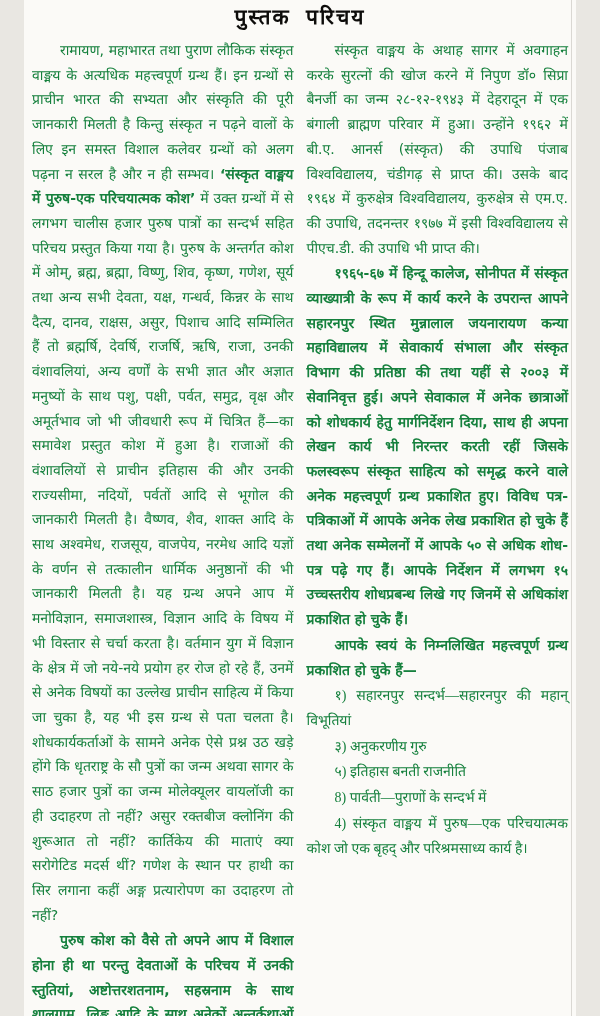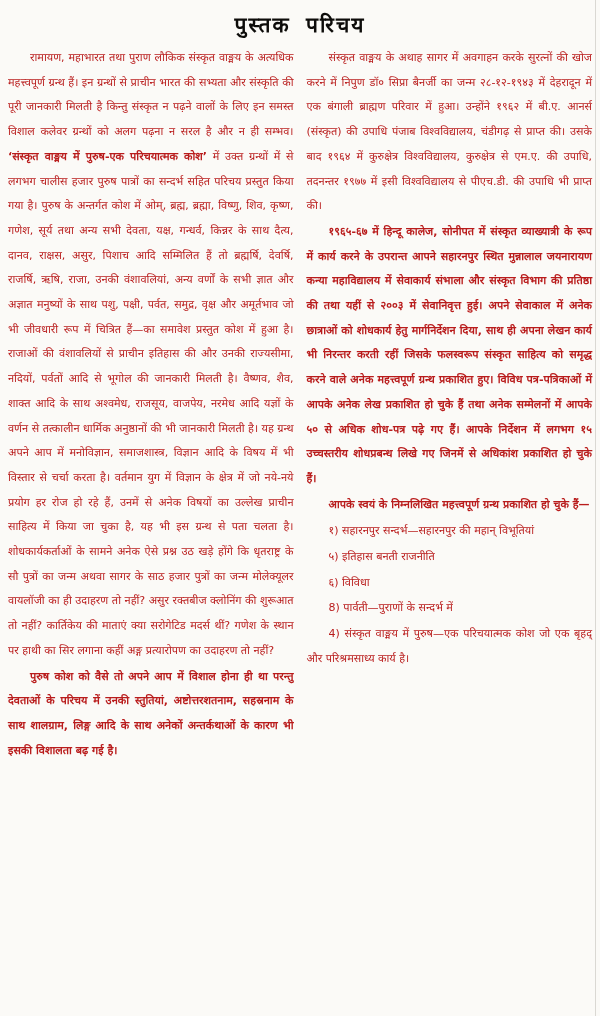--- a/index.html
+++ b/index.html
@@ -3,27 +3,27 @@
 <meta charset="utf-8">
 <style>
   html, body {
     margin: 0;
     padding: 0;
     background: #e9e7e2;
     font-family: "DejaVu Sans", "Liberation Sans", sans-serif;
   }
   .page {
     position: relative;
-    width: 600px;
+    width: 552px;
     height: 1016px;
     margin: 0 auto;
     background: #fbfaf7;
     color: #151310;
     box-sizing: border-box;
-    padding: 8px 8px 6px 8px;
+    padding: 0 8px 6px 8px;
     overflow: hidden;
   }
   
   .page::after {
     content: "";
     position: absolute;
     top: 0; right: 4px;
     width: 1px; height: 100%;
     background: rgba(120,115,105,0.25);
     pointer-events: none;
@@ -40,34 +40,35 @@
   .columns {
     display: flex;
     gap: 13px;
   }
   .col {
     flex: 1 1 0;
     min-width: 0;
   }
   p.para, ol.books li {
     margin: 0;
-    font-size: 11px;
+    font-size: 14px;
     line-height: 24.7px;
     text-align: justify;
     text-justify: inter-word;
     text-indent: 2em;
-    color: #b91c1c;
+    color: #15803d;
   }
   p.para + p.para { margin-top: 1px; font-weight: bold; }
   p.books-intro { margin-top: 5px; }
   .bold { font-weight: 700; }
   ol.books {
     list-style: none;
     margin: 2px 0 0 0;
     padding: 0;
+    font-family: Liberation Serif, serif;
   }
   ol.books li { margin-top: 1px; }
 </style>
 </head>
 <body>
 
 <div class="page">
 
   <h1 class="title">पुस्तक परिचय</h1>
 
@@ -77,21 +78,21 @@
       <p class="para"><span>रामायण, महाभारत तथा पुराण लौकिक संस्कृत वाङ्मय के अत्यधिक महत्त्वपूर्ण ग्रन्थ हैं। इन ग्रन्थों से प्राचीन भारत की सभ्यता और संस्कृति की पूरी जानकारी मिलती है किन्तु संस्कृत न पढ़ने वालों के लिए इन समस्त विशाल कलेवर ग्रन्थों को अलग पढ़ना न सरल है और न ही सम्भव। </span><span class="bold">‘संस्कृत वाङ्मय में पुरुष-एक परिचयात्मक कोश’</span><span> में उक्त ग्रन्थों में से लगभग चालीस हजार पुरुष पात्रों का सन्दर्भ सहित परिचय प्रस्तुत किया गया है। पुरुष के अन्तर्गत कोश में ओम्, ब्रह्म, ब्रह्मा, विष्णु, शिव, कृष्ण, गणेश, सूर्य तथा अन्य सभी देवता, यक्ष, गन्धर्व, किन्नर के साथ दैत्य, दानव, राक्षस, असुर, पिशाच आदि सम्मिलित हैं तो ब्रह्मर्षि, देवर्षि, राजर्षि, ऋषि, राजा, उनकी वंशावलियां, अन्य वर्णों के सभी ज्ञात और अज्ञात मनुष्यों के साथ पशु, पक्षी, पर्वत, समुद्र, वृक्ष और अमूर्तभाव जो भी जीवधारी रूप में चित्रित हैं—का समावेश प्रस्तुत कोश में हुआ है। राजाओं की वंशावलियों से प्राचीन इतिहास की और उनकी राज्यसीमा, नदियों, पर्वतों आदि से भूगोल की जानकारी मिलती है। वैष्णव, शैव, शाक्त आदि के साथ अश्वमेध, राजसूय, वाजपेय, नरमेध आदि यज्ञों के वर्णन से तत्कालीन धार्मिक अनुष्ठानों की भी जानकारी मिलती है। यह ग्रन्थ अपने आप में मनोविज्ञान, समाजशास्त्र, विज्ञान आदि के विषय में भी विस्तार से चर्चा करता है। वर्तमान युग में विज्ञान के क्षेत्र में जो नये-नये प्रयोग हर रोज हो रहे हैं, उनमें से अनेक विषयों का उल्लेख प्राचीन साहित्य में किया जा चुका है, यह भी इस ग्रन्थ से पता चलता है। शोधकार्यकर्ताओं के सामने अनेक ऐसे प्रश्न उठ खड़े होंगे कि धृतराष्ट्र के सौ पुत्रों का जन्म अथवा सागर के साठ हजार पुत्रों का जन्म मोलेक्यूलर वायलॉजी का ही उदाहरण तो नहीं? असुर रक्तबीज क्लोनिंग की शुरूआत तो नहीं? कार्तिकेय की माताएं क्या सरोगेटिड मदर्स थीं? गणेश के स्थान पर हाथी का सिर लगाना कहीं अङ्ग प्रत्यारोपण का उदाहरण तो नहीं?</span></p>
       <p class="para">पुरुष कोश को वैसे तो अपने आप में विशाल होना ही था परन्तु देवताओं के परिचय में उनकी स्तुतियां, अष्टोत्तरशतनाम, सहस्रनाम के साथ शालग्राम, लिङ्ग आदि के साथ अनेकों अन्तर्कथाओं के कारण भी इसकी विशालता बढ़ गई है।</p>
     </div>
 
     <div class="col">
       <p class="para">संस्कृत वाङ्मय के अथाह सागर में अवगाहन करके सुरत्नों की खोज करने में निपुण डॉ० सिप्रा बैनर्जी का जन्म २८-१२-१९४३ में देहरादून में एक बंगाली ब्राह्मण परिवार में हुआ। उन्होंने १९६२ में बी.ए. आनर्स (संस्कृत) की उपाधि पंजाब विश्वविद्यालय, चंडीगढ़ से प्राप्त की। उसके बाद १९६४ में कुरुक्षेत्र विश्वविद्यालय, कुरुक्षेत्र से एम.ए. की उपाधि, तदनन्तर १९७७ में इसी विश्वविद्यालय से पीएच.डी. की उपाधि भी प्राप्त की।</p>
       <p class="para">१९६५-६७ में हिन्दू कालेज, सोनीपत में संस्कृत व्याख्यात्री के रूप में कार्य करने के उपरान्त आपने सहारनपुर स्थित मुन्नालाल जयनारायण कन्या महाविद्यालय में सेवाकार्य संभाला और संस्कृत विभाग की प्रतिष्ठा की तथा यहीं से २००३ में सेवानिवृत्त हुई। अपने सेवाकाल में अनेक छात्राओं को शोधकार्य हेतु मार्गनिर्देशन दिया, साथ ही अपना लेखन कार्य भी निरन्तर करती रहीं जिसके फलस्वरूप संस्कृत साहित्य को समृद्ध करने वाले अनेक महत्त्वपूर्ण ग्रन्थ प्रकाशित हुए। विविध पत्र-पत्रिकाओं में आपके अनेक लेख प्रकाशित हो चुके हैं तथा अनेक सम्मेलनों में आपके ५० से अधिक शोध-पत्र पढ़े गए हैं। आपके निर्देशन में लगभग १५ उच्चस्तरीय शोधप्रबन्ध लिखे गए जिनमें से अधिकांश प्रकाशित हो चुके हैं।</p>
       <p class="para books-intro">आपके स्वयं के निम्नलिखित महत्त्वपूर्ण ग्रन्थ प्रकाशित हो चुके हैं—</p>
       <ol class="books">
         <li>१) सहारनपुर सन्दर्भ—सहारनपुर की महान् विभूतियां</li>
+        <li>३) अनुकरणीय गुरु</li>
         <li>५) इतिहास बनती राजनीति</li>
-        <li>६) विविधा</li>
         <li>8) पार्वती—पुराणों के सन्दर्भ में</li>
         <li>4) संस्कृत वाङ्मय में पुरुष—एक परिचयात्मक कोश जो एक बृहद् और परिश्रमसाध्य कार्य है।</li>
       </ol>
     </div>
 
   </div>
 </div>
 
 </body></html>

